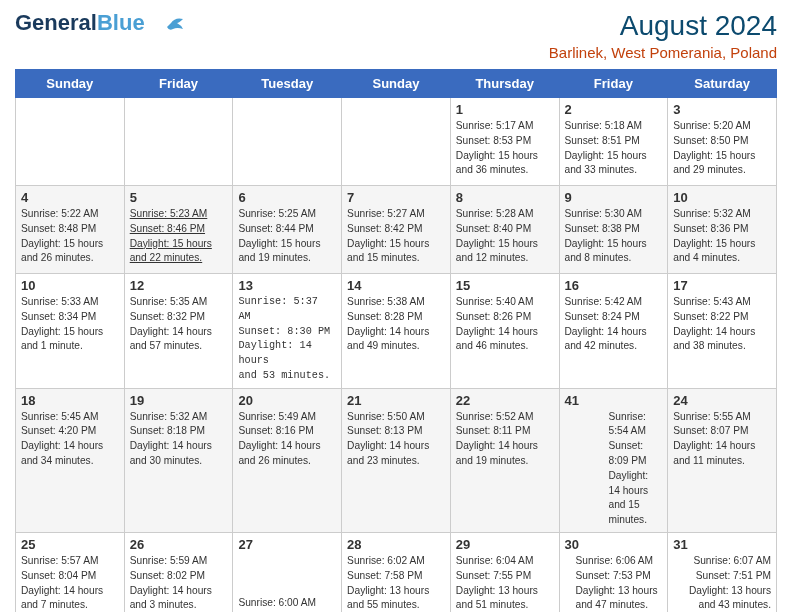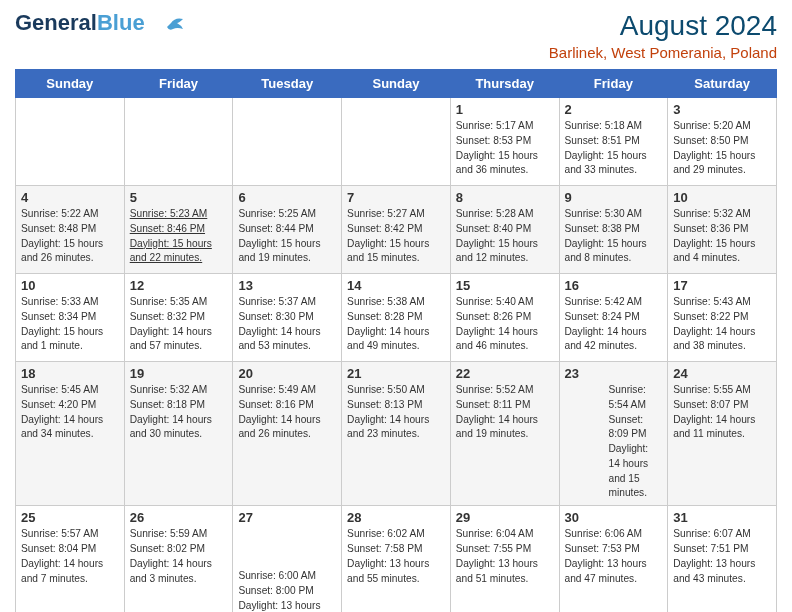--- a/index.html
+++ b/index.html
@@ -142,21 +142,21 @@
           </td>
           <td class="filled">
             <span class="day-num">12</span>
             <div class="day-info" style="white-space: pre-line;">Sunrise: 5:35 AM
 Sunset: 8:32 PM
 Daylight: 14 hours
 and 57 minutes.</div>
           </td>
           <td class="filled">
             <span class="day-num">13</span>
-            <div class="day-info" style="white-space: pre-line;">Sunrise: 5:37 AM
+            <div class="day-info" style="white-space: pre-line; font-family: Liberation Mono, monospace;">Sunrise: 5:37 AM
 Sunset: 8:30 PM
 Daylight: 14 hours
 and 53 minutes.</div>
           </td>
           <td class="filled">
             <span class="day-num">14</span>
             <div class="day-info" style="white-space: pre-line;">Sunrise: 5:38 AM
 Sunset: 8:28 PM
 Daylight: 14 hours
 and 49 minutes.</div>
@@ -213,21 +213,21 @@
 and 23 minutes.</div>
           </td>
           <td class="filled">
             <span class="day-num">22</span>
             <div class="day-info" style="white-space: pre-line;">Sunrise: 5:52 AM
 Sunset: 8:11 PM
 Daylight: 14 hours
 and 19 minutes.</div>
           </td>
           <td class="filled">
-            <span class="day-num">23</span>
+            <span class="day-num">41</span>
             <div class="day-info" style="white-space: pre-line; margin-left: 44px;">Sunrise: 5:54 AM
 Sunset: 8:09 PM
 Daylight: 14 hours
 and 15 minutes.</div>
           </td>
           <td class="filled">
             <span class="day-num">24</span>
             <div class="day-info" style="white-space: pre-line;">Sunrise: 5:55 AM
 Sunset: 8:07 PM
 Daylight: 14 hours
@@ -265,28 +265,28 @@
           </td>
           <td class="filled">
             <span class="day-num">29</span>
             <div class="day-info" style="white-space: pre-line;">Sunrise: 6:04 AM
 Sunset: 7:55 PM
 Daylight: 13 hours
 and 51 minutes.</div>
           </td>
           <td class="filled">
             <span class="day-num">30</span>
-            <div class="day-info" style="white-space: pre-line;">Sunrise: 6:06 AM
+            <div class="day-info" style="white-space: pre-line; margin-left: 11px;">Sunrise: 6:06 AM
 Sunset: 7:53 PM
 Daylight: 13 hours
 and 47 minutes.</div>
           </td>
           <td class="filled">
             <span class="day-num">31</span>
-            <div class="day-info" style="white-space: pre-line;">Sunrise: 6:07 AM
+            <div class="day-info" style="white-space: pre-line; text-align: right;">Sunrise: 6:07 AM
 Sunset: 7:51 PM
 Daylight: 13 hours
 and 43 minutes.</div>
           </td>
         </tr>
       </tbody>
   </table>
 </div>
 
 </body></html>

